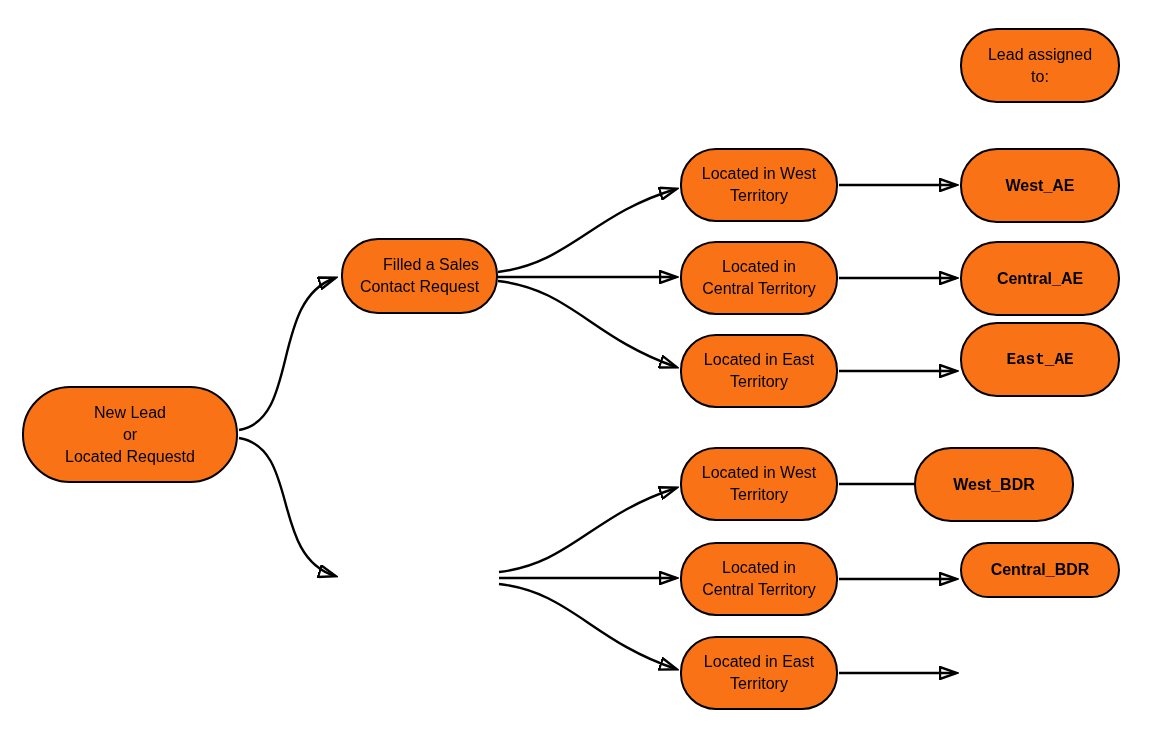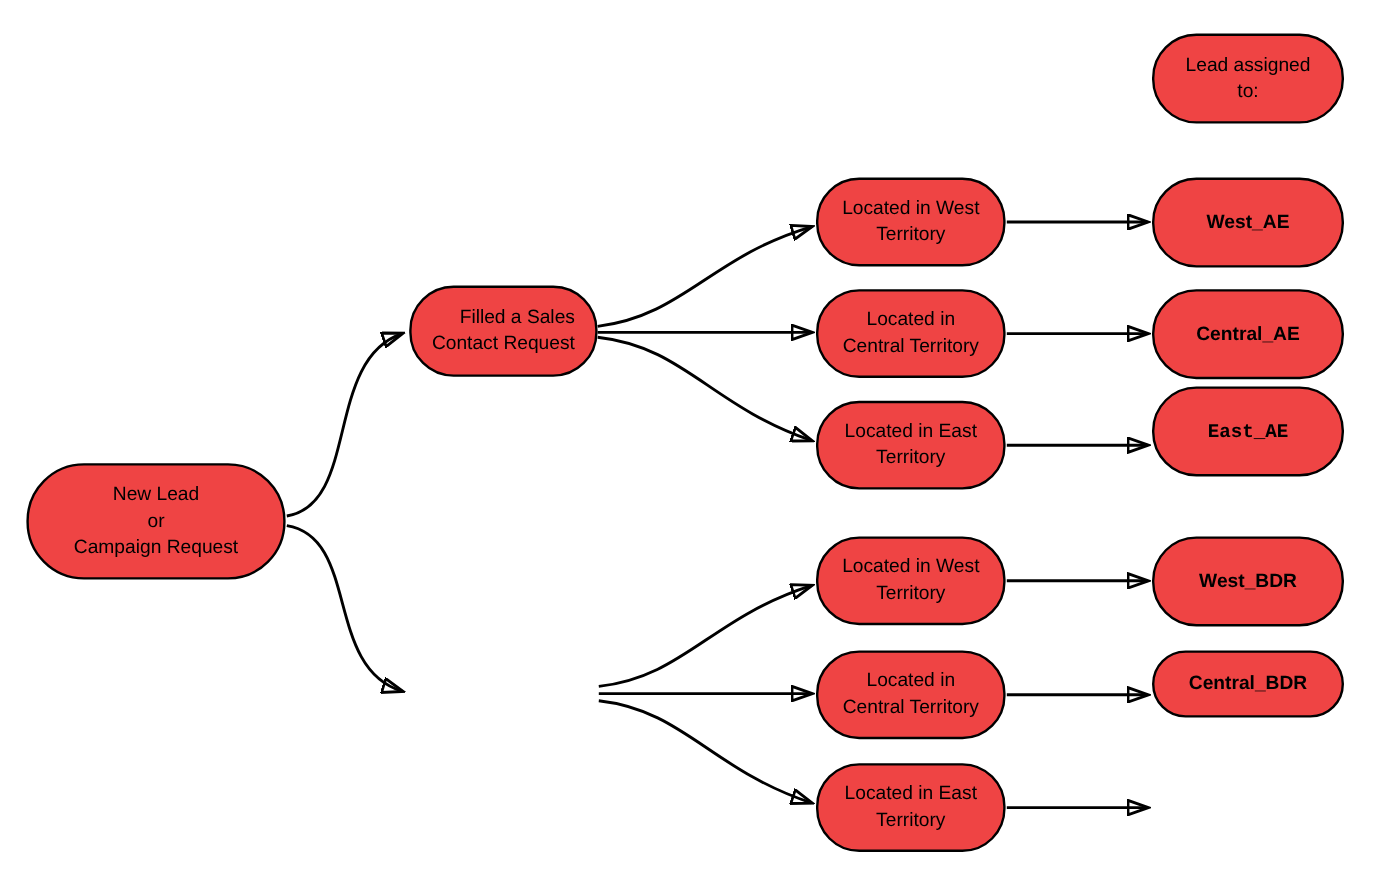--- a/index.html
+++ b/index.html
@@ -19,21 +19,21 @@
   .edges {
     position: absolute;
     left: 0;
     top: 0;
     width: 1158px;
     height: 739px;
   }
   .node {
     position: absolute;
     box-sizing: border-box;
-    background: #ef4444;
+    background: #f97316;
     border: 2.5px solid #000000;
     display: flex;
     align-items: center;
     justify-content: center;
     text-align: center;
     white-space: pre-line;
     font-size: 16px;
     line-height: 22px;
     z-index: 2;
   }
@@ -48,21 +48,21 @@
   #n-west-t-ae     { left: 680px; top: 148px; width: 158px; height: 74px; border-radius: 36px; }
   #n-central-t-ae  { left: 680px; top: 241px; width: 158px; height: 74px; border-radius: 36px; }
   #n-east-t-ae     { left: 680px; top: 334px; width: 158px; height: 74px; border-radius: 36px; }
   #n-west-t-bdr    { left: 680px; top: 447px; width: 158px; height: 74px; border-radius: 36px; }
   #n-central-t-bdr { left: 680px; top: 542px; width: 158px; height: 74px; border-radius: 36px; }
   #n-east-t-bdr    { left: 680px; top: 636px; width: 158px; height: 74px; border-radius: 36px; }
 
   #n-west-ae       { left: 960px; top: 148px; width: 160px; height: 75px; border-radius: 37px; }
   #n-central-ae    { left: 960px; top: 241px; width: 160px; height: 75px; border-radius: 37px; }
   #n-east-ae       { left: 960px; top: 322px; width: 160px; height: 75px; border-radius: 37px; font-family: Liberation Mono, monospace; }
-  #n-west-bdr      { left: 960px; top: 447px; width: 160px; height: 75px; border-radius: 37px; }
+  #n-west-bdr      { left: 914px; top: 447px; width: 160px; height: 75px; border-radius: 37px; }
   #n-central-bdr   { left: 960px; top: 542px; width: 160px; height: 56px; border-radius: 37px; }
   #n-east-bdr      { left: 960px; top: 636px; width: 160px; height: 75px; border-radius: 37px; }
 
   .edges path {
     fill: none;
     stroke: #000000;
     stroke-width: 2.4px;
   }
 </style>
 </head>
@@ -91,21 +91,21 @@
     <path d="M 839 185 L 956 185" marker-end="url(#arrow)"></path>
     <path d="M 839 278 L 956 278" marker-end="url(#arrow)"></path>
     <path d="M 839 371 L 956 371" marker-end="url(#arrow)"></path>
     <path d="M 839 484 L 956 484" marker-end="url(#arrow)"></path>
     <path d="M 839 579 L 956 579" marker-end="url(#arrow)"></path>
     <path d="M 839 673 L 956 673" marker-end="url(#arrow)"></path>
   </svg>
 
   <div class="node" id="n-start">New Lead
 or
-Campaign Request</div>
+Located Requestd</div>
 
   <div class="node" id="n-filled">Filled a Sales
 Contact Request</div>
 
 
   <div class="node" id="n-header">Lead assigned
 to:</div>
 
   <div class="node" id="n-west-t-ae">Located in West
 Territory</div>

